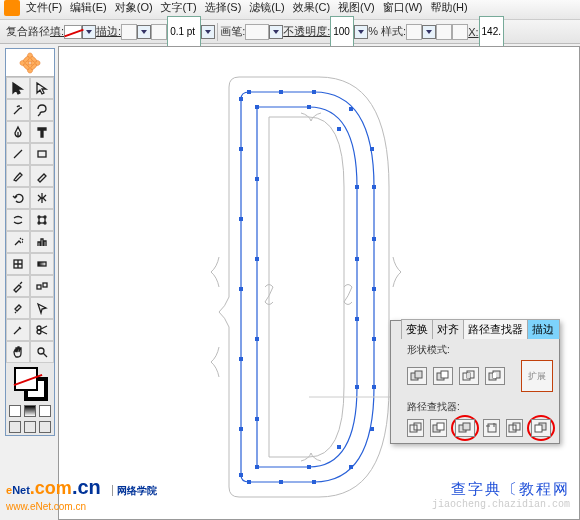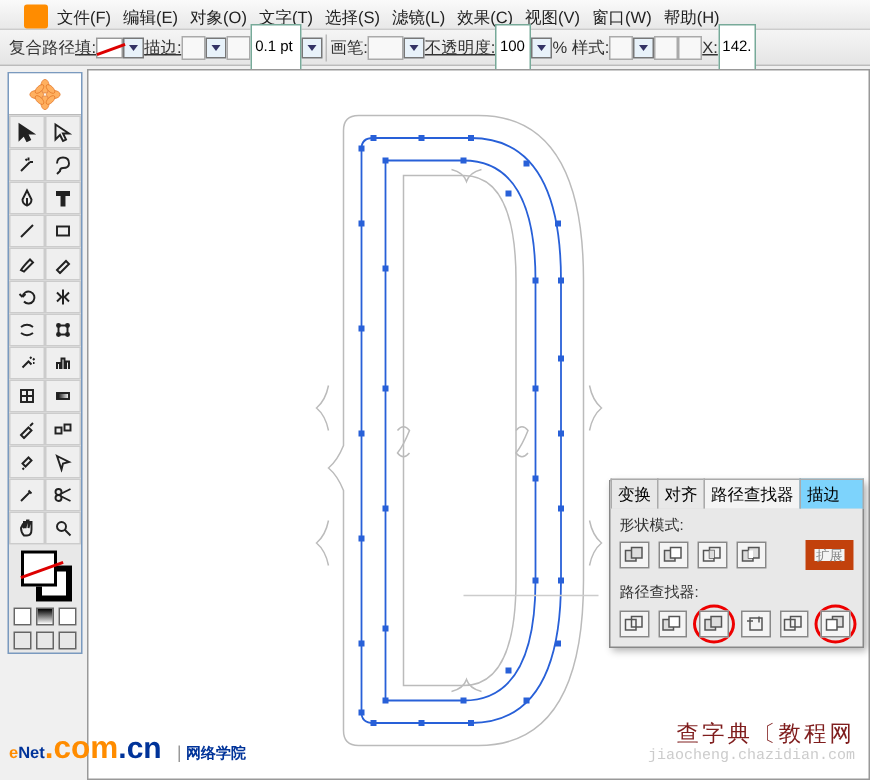--- a/index.html
+++ b/index.html
@@ -1,18 +1,18 @@
 <!DOCTYPE html>
 <html><head>
 <meta charset="utf-8">
 <style>
 * { margin: 0; padding: 0; box-sizing: border-box; font-family: "Microsoft YaHei", SimSun, sans-serif; font-size: 11px; }
 body { width: 580px; height: 520px; background: #f0f0f0; overflow: hidden; position: relative; }
 
-.menubar { height: 20px; background: linear-gradient(#fafafa,#e8e8e8); display: flex; align-items: flex-end; padding-left: 16px; border-bottom: 1px solid #ccc; }
+.menubar { height: 20px; background: linear-gradient(#fafafa,#e8e8e8); display: flex; align-items: flex-start; padding-left: 4px; border-bottom: 1px solid #ccc; }
 .menubar .logo { width: 16px; height: 16px; background: #ff8c00; border-radius: 2px; margin-right: 6px; }
 .menubar span { margin-right: 8px; color: #222; cursor: default; }
 
 .optbar { height: 24px; background: linear-gradient(#f5f5f5,#e5e5e5); display: flex; align-items: center; padding: 0 6px; border-bottom: 1px solid #bbb; gap: 0; }
 .optbar .lbl { color: #333; }
 .swatch-none { width: 18px; height: 14px; background: #fff; border: 1px solid #999; position: relative; }
 .swatch-none::after { content:""; position:absolute; left:-1px; top:6px; width:20px; height:2px; background:#d00; transform:rotate(-20deg); }
 .micro { width: 16px; height: 16px; border: 1px solid #aaa; background: #f8f8f8; }
 .dd { width: 14px; height: 14px; border: 1px solid #777; background: #e8f2fa; display:flex; align-items:center; justify-content:center; }
 .dd::after { content:""; border-left:3px solid transparent; border-right:3px solid transparent; border-top:4px solid #336; }
@@ -31,38 +31,38 @@
 .fs-fill { width:24px; height:24px; background:#fff; border:2px solid #000; position:absolute; left:8px; top:4px; }
 .fs-fill::after { content:""; position:absolute; left:-3px; top:10px; width:30px; height:2px; background:#d00; transform:rotate(-20deg); }
 .fs-stroke { width:24px; height:24px; background:#fff; border:4px solid #000; position:absolute; left:18px; top:14px; }
 .mini-row { display:flex; justify-content:space-around; padding:2px; }
 .mini { width:12px; height:12px; border:1px solid #666; }
 
 .canvas { position:absolute; left:58px; top:46px; right:0; bottom:0; background:#fff; border:1px solid #999; }
 .artwork { position:absolute; left:90px; top:10px; width:280px; height:460px; }
 .artwork svg { width:100%; height:100%; }
 
-.pathfinder { position:absolute; right:4px; top:320px; width:170px; background:#e8e8e8; border:1px solid #888; box-shadow:2px 2px 5px rgba(0,0,0,0.3); }
+.pathfinder { position:absolute; right:20px; top:320px; width:170px; background:#e8e8e8; border:1px solid #888; box-shadow:2px 2px 5px rgba(0,0,0,0.3);padding-left:10px; }
 .pathfinder .tabs { display:flex; background:#d8d8d8; height:18px; align-items:flex-end; font-size:10px; }
 .pathfinder .tab { padding:2px 4px; background:#e8e8e8; border:1px solid #aaa; border-bottom:none; margin-right:-1px; }
 .pathfinder .tab.rest { flex:1; background:#7dd3fc; }
 .pathfinder .sec { padding:4px 6px; }
 .pathfinder .sec-lbl { font-size:10px; color:#333; margin-bottom:3px; }
 .pf-row { display:flex; gap:6px; align-items:center; }
 .pf-btn { width:20px; height:18px; border:1px solid #888; background:#f4f4f4; display:flex; align-items:center; justify-content:center; }
 .pf-btn svg { width:14px; height:12px; }
-.expand { margin-left:auto; width:32px; height:20px; border:6px solid #c2410c; background:#f4f4f4; font-size:9px; color:#888; display:flex; align-items:center; justify-content:center; }
+.expand { margin-left:auto; width:32px; height:32px; border:1px solid #c2410c; background:#f4f4f4; font-size:9px; color:#888; display:flex; align-items:center; justify-content:center; }
 .circ { border:2px solid #e00; border-radius:50%; padding:2px; margin:-2px; }
 
 .wm-left { position:absolute; left:6px; bottom:8px; }
 .wm-left .big { font-size:26px; font-weight:bold; }
 .wm-left .o1 { color:#ff8c00; } .wm-left .b1 { color:#003399; }
 .wm-left .sub { font-size:10px; color:#ff8c00; }
 .wm-right { position:absolute; right:10px; bottom:10px; text-align:right; }
-.wm-right .t1 { font-size:15px; color:#7f1d1d; letter-spacing:2px; }
+.wm-right .t1 { font-size:15px; color:#1d4ed8; letter-spacing:2px; }
 .wm-right .t2 { font-size:10px; color:#ccc;font-family:Liberation Mono, monospace; }
 </style>
 </head>
 <body>
 
 <div class="menubar">
   <div class="logo"></div>
   <span>文件(F)</span>
   <span>编辑(E)</span>
   <span>对象(O)</span>
@@ -443,21 +443,22 @@
               <rect x="1" y="3" width="7" height="7" fill="#fff" stroke="#555"></rect>
             </svg>
           </div>
         </span>
     </div>
   </div>
 </div>
 
 <div class="wm-left">
   <div class="big">
-    <span class="o1">e</span><span class="b1">Net</span><span class="o1" style="font-size:21px">.com</span><span class="b1" style="font-size:20px">.cn</span>
+    <span class="o1">e</span><span class="b1">Net</span><span class="o1" style="font-size:18px">.com</span><span class="b1" style="font-size:20px">.cn</span>
     <span style="font-size:10px;color:#003399;border-left:1px solid #999;padding-left:4px;margin-left:4px">网络学院</span>
   </div>
+  <div class="sub">www.eNet.com.cn</div>
 </div>
 
 <div class="wm-right">
   <div class="t1">查字典〔教程网</div>
   <div class="t2">jiaocheng.chazidian.com</div>
 </div>
 
 </body></html>

